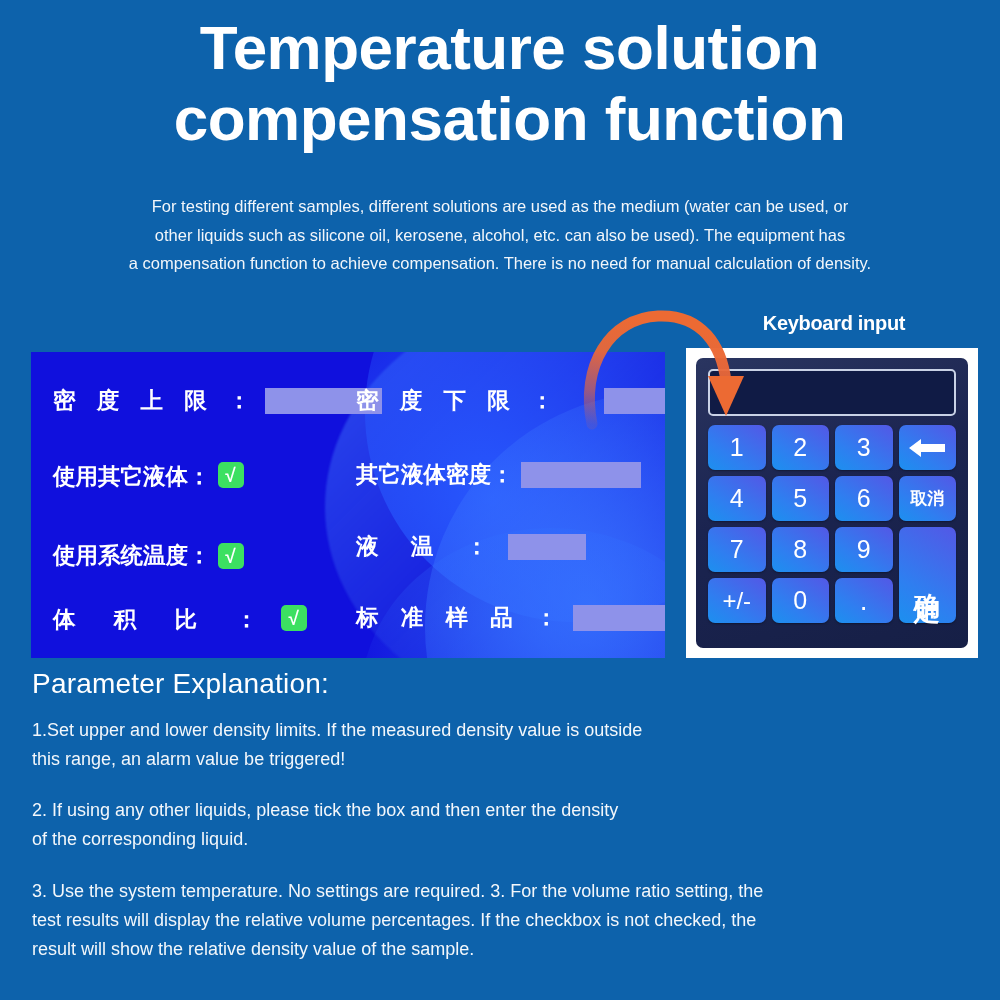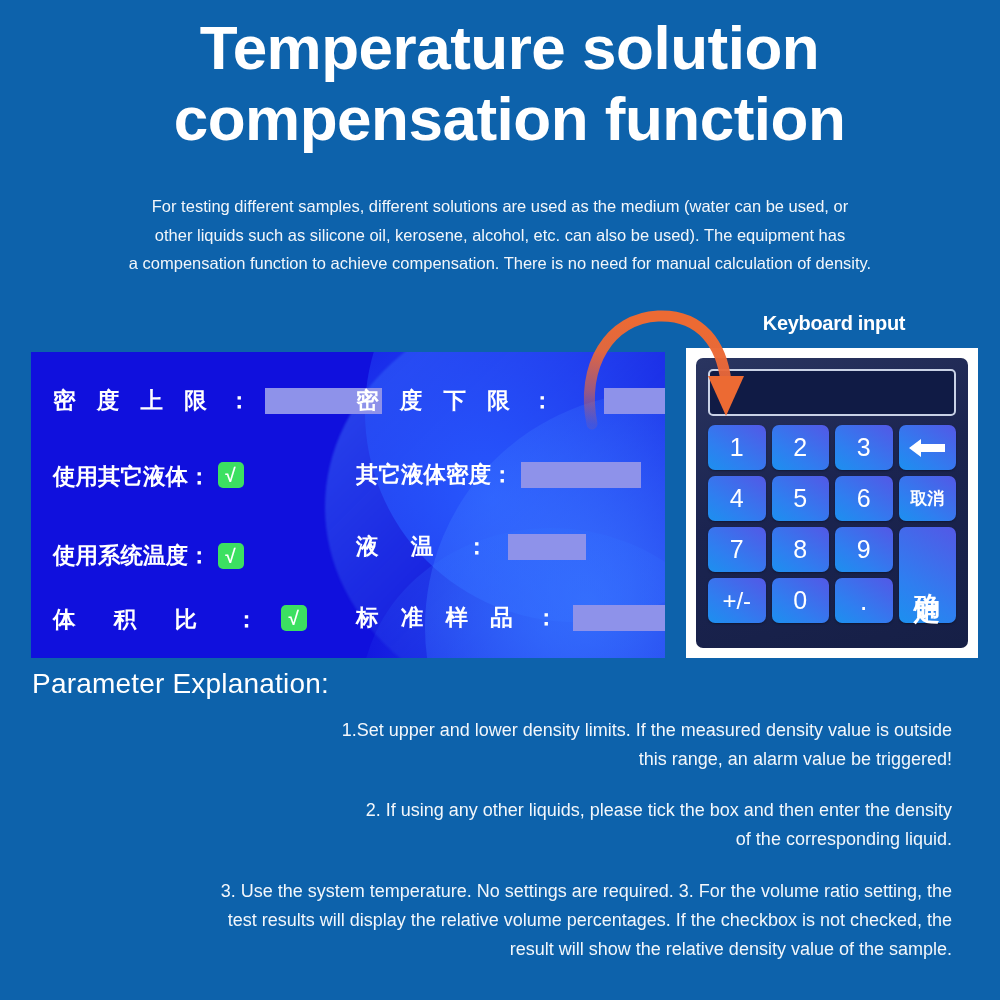--- a/index.html
+++ b/index.html
@@ -195,21 +195,21 @@
   .param-body{
     position:absolute;
     left:32px;top:716px;
     width:920px;
     color:#f3f7fb;
     font-size:18px;
     line-height:1.62;
   }
   .param-body p{margin:0 0 22px 0;}
   .param-body p:last-child{margin-bottom:16px;}
-  .param-body .ln{display:block;text-align:right;}
+  .param-body .ln{display:block;}
 </style>
 </head>
 <body>
 
 <div class="header-title">
   <span class="ln">Temperature solution</span>
   <span class="ln">compensation function</span>
 </div>
 
 <div class="header-sub">

